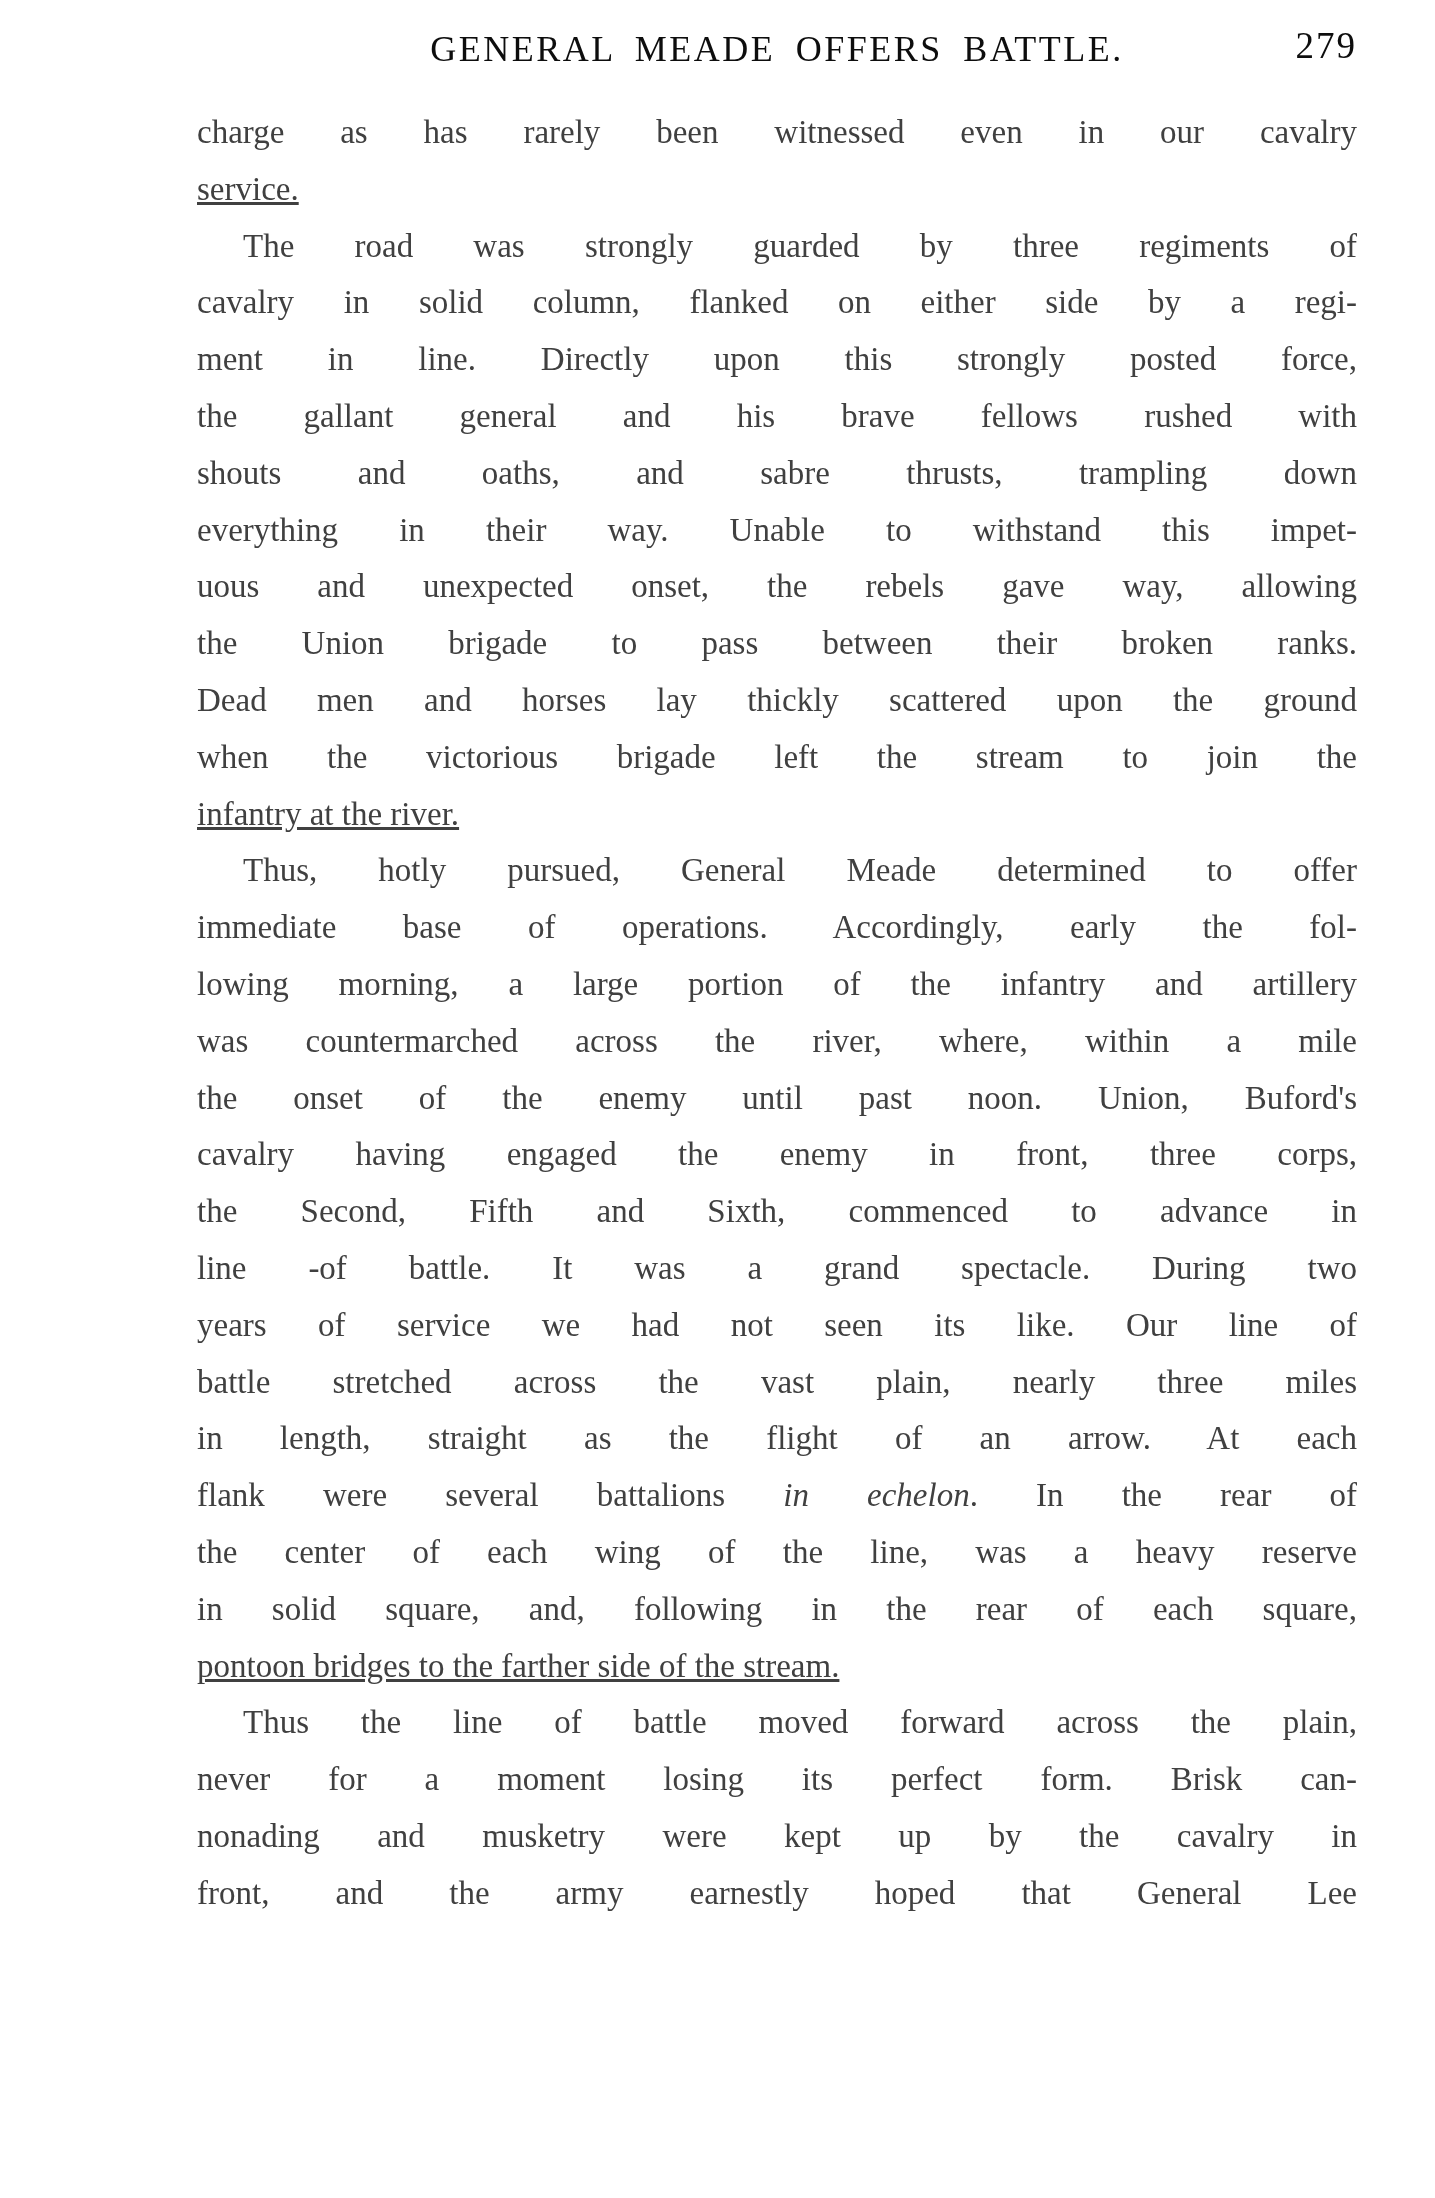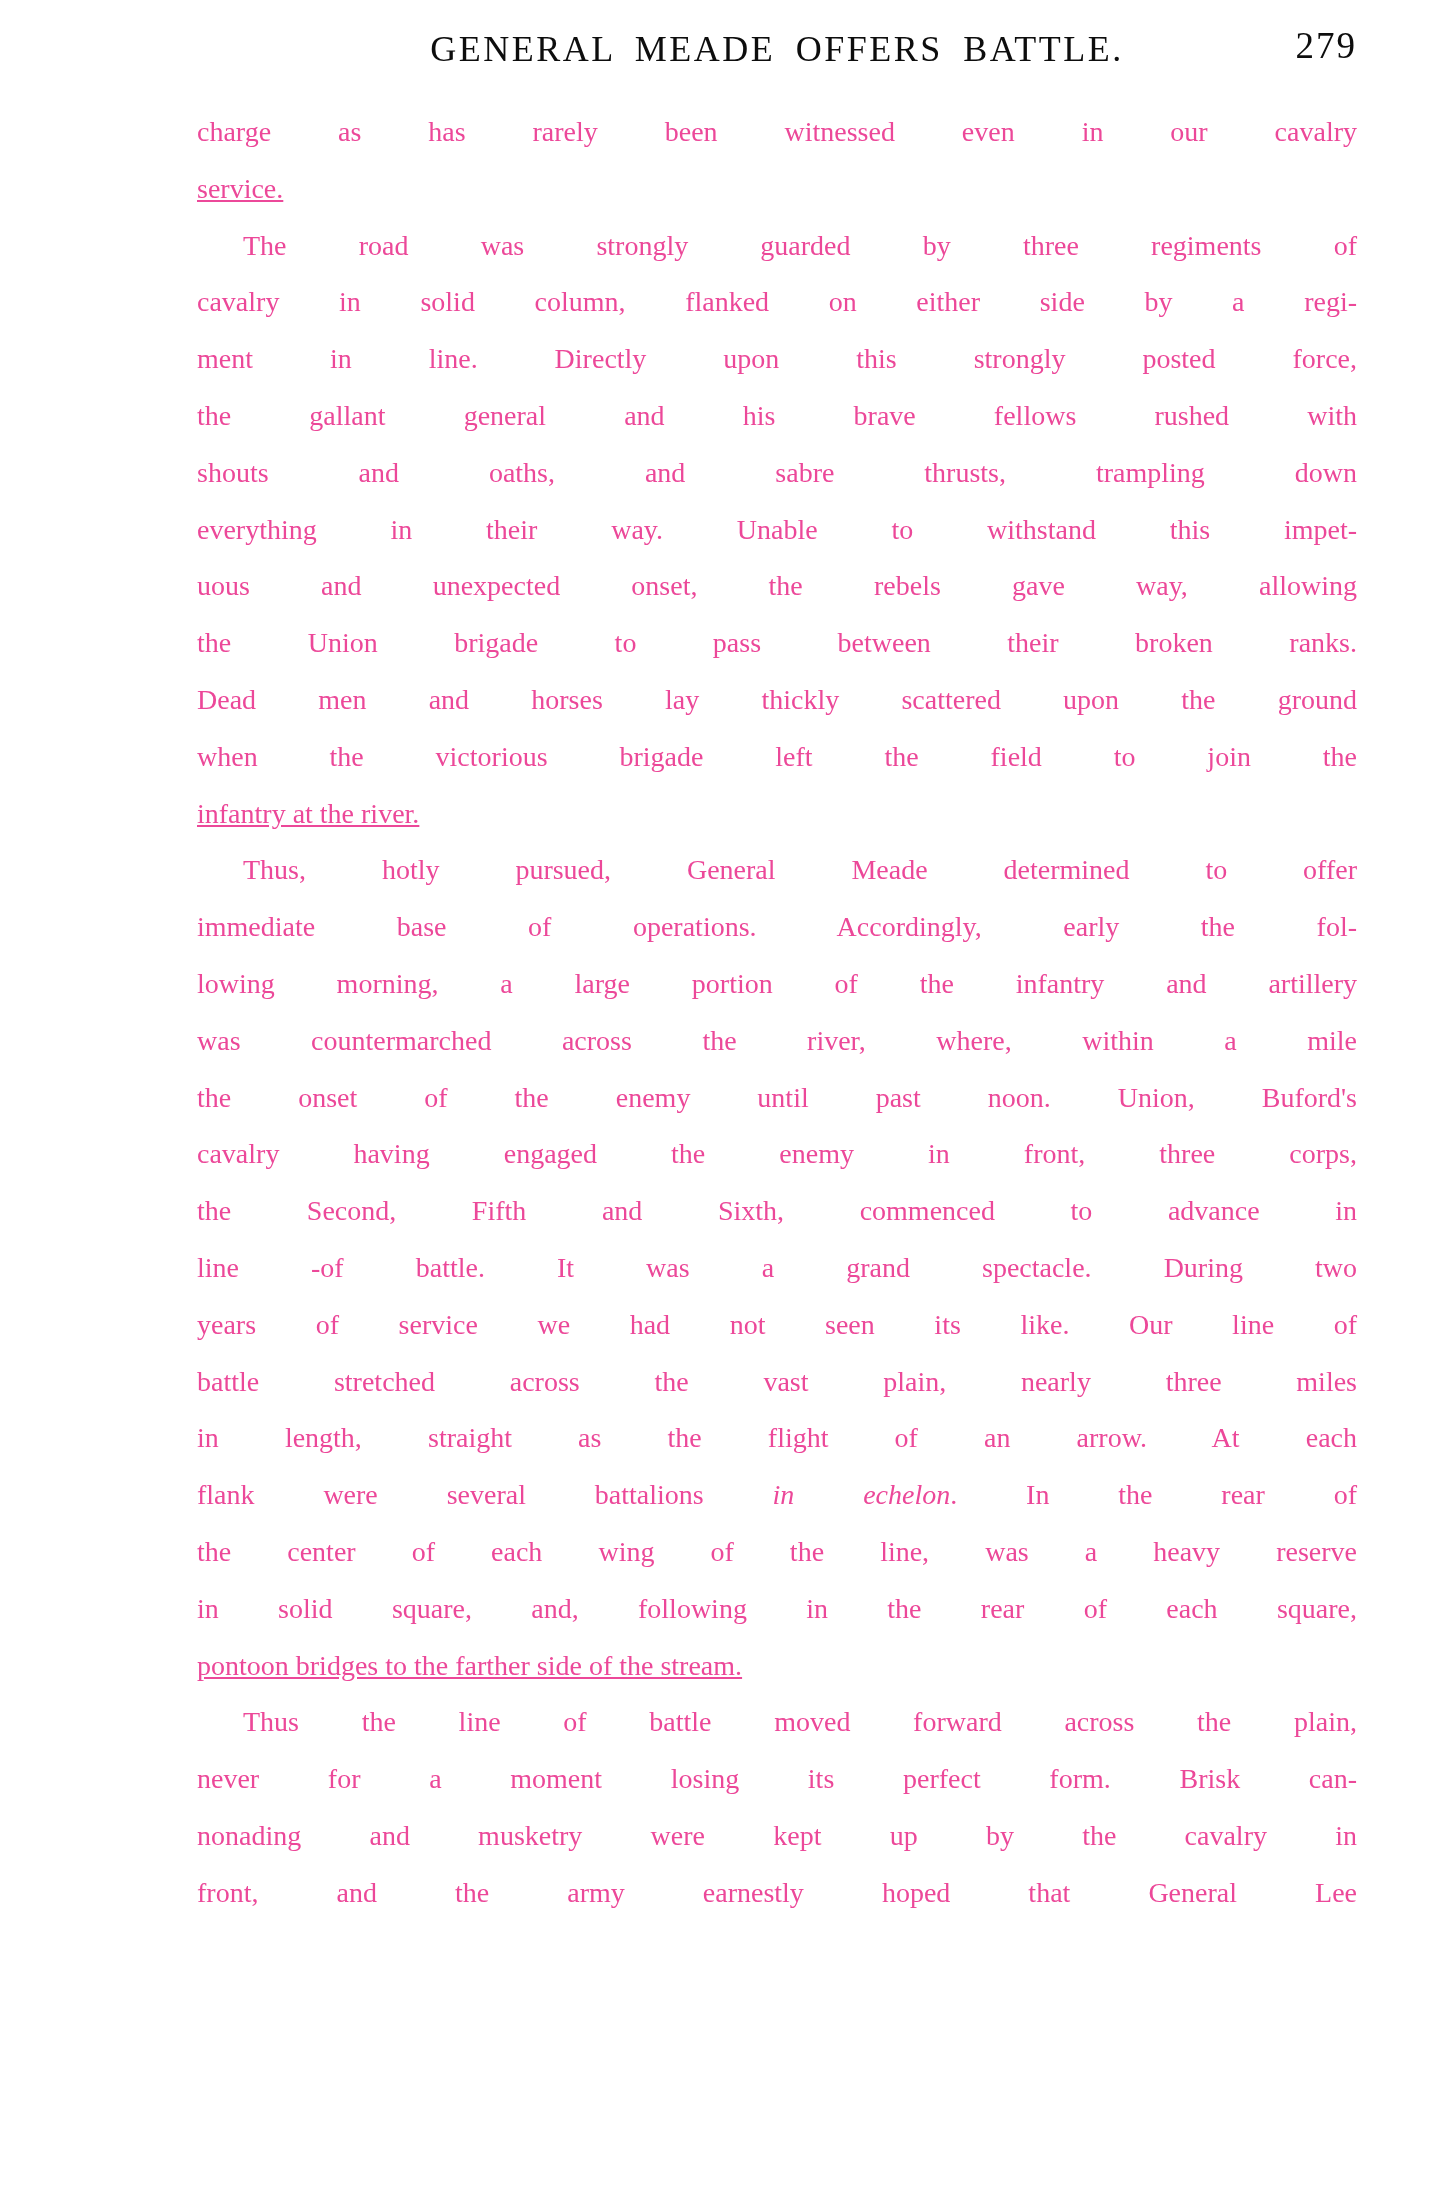--- a/index.html
+++ b/index.html
@@ -47,26 +47,26 @@
     letter-spacing: 2px;
     color: #0d0d0d;
   }
   .body-text {
     position: absolute;
     left: 197px;
     top: 104px;
     width: 1160px;
   }
   .line {
-    font-size: 28px;
+    font-size: 33px;
     line-height: 56.8px;
     text-align: justify;
     text-align-last: justify;
     white-space: normal;
-    color: #ec4899;
+    color: #404040;
   }
   .line.pend {
     text-align-last: left;
     text-decoration: underline;
   }
   .line.indent {
     text-indent: 46px;
   }
   .italic {
     font-style: italic;
@@ -92,21 +92,21 @@
     <div>
       <div class="line indent">The road was strongly guarded by three regiments of</div>
       <div class="line">cavalry in solid column, flanked on either side by a regi-</div>
       <div class="line">ment in line. Directly upon this strongly posted force,</div>
       <div class="line">the gallant general and his brave fellows rushed with</div>
       <div class="line">shouts and oaths, and sabre thrusts, trampling down</div>
       <div class="line">everything in their way. Unable to withstand this impet-</div>
       <div class="line">uous and unexpected onset, the rebels gave way, allowing</div>
       <div class="line">the Union brigade to pass between their broken ranks.</div>
       <div class="line">Dead men and horses lay thickly scattered upon the ground</div>
-      <div class="line">when the victorious brigade left the field to join the</div>
+      <div class="line">when the victorious brigade left the stream to join the</div>
       <div class="line pend">infantry at the river.</div>
     </div>
 
     <div>
       <div class="line indent">Thus, hotly pursued, General Meade determined to offer</div>
       <div class="line">immediate base of operations. Accordingly, early the fol-</div>
       <div class="line">lowing morning, a large portion of the infantry and artillery</div>
       <div class="line">was countermarched across the river, where, within a mile</div>
       <div class="line">the onset of the enemy until past noon. Union, Buford's</div>
       <div class="line">cavalry having engaged the enemy in front, three corps,</div>

